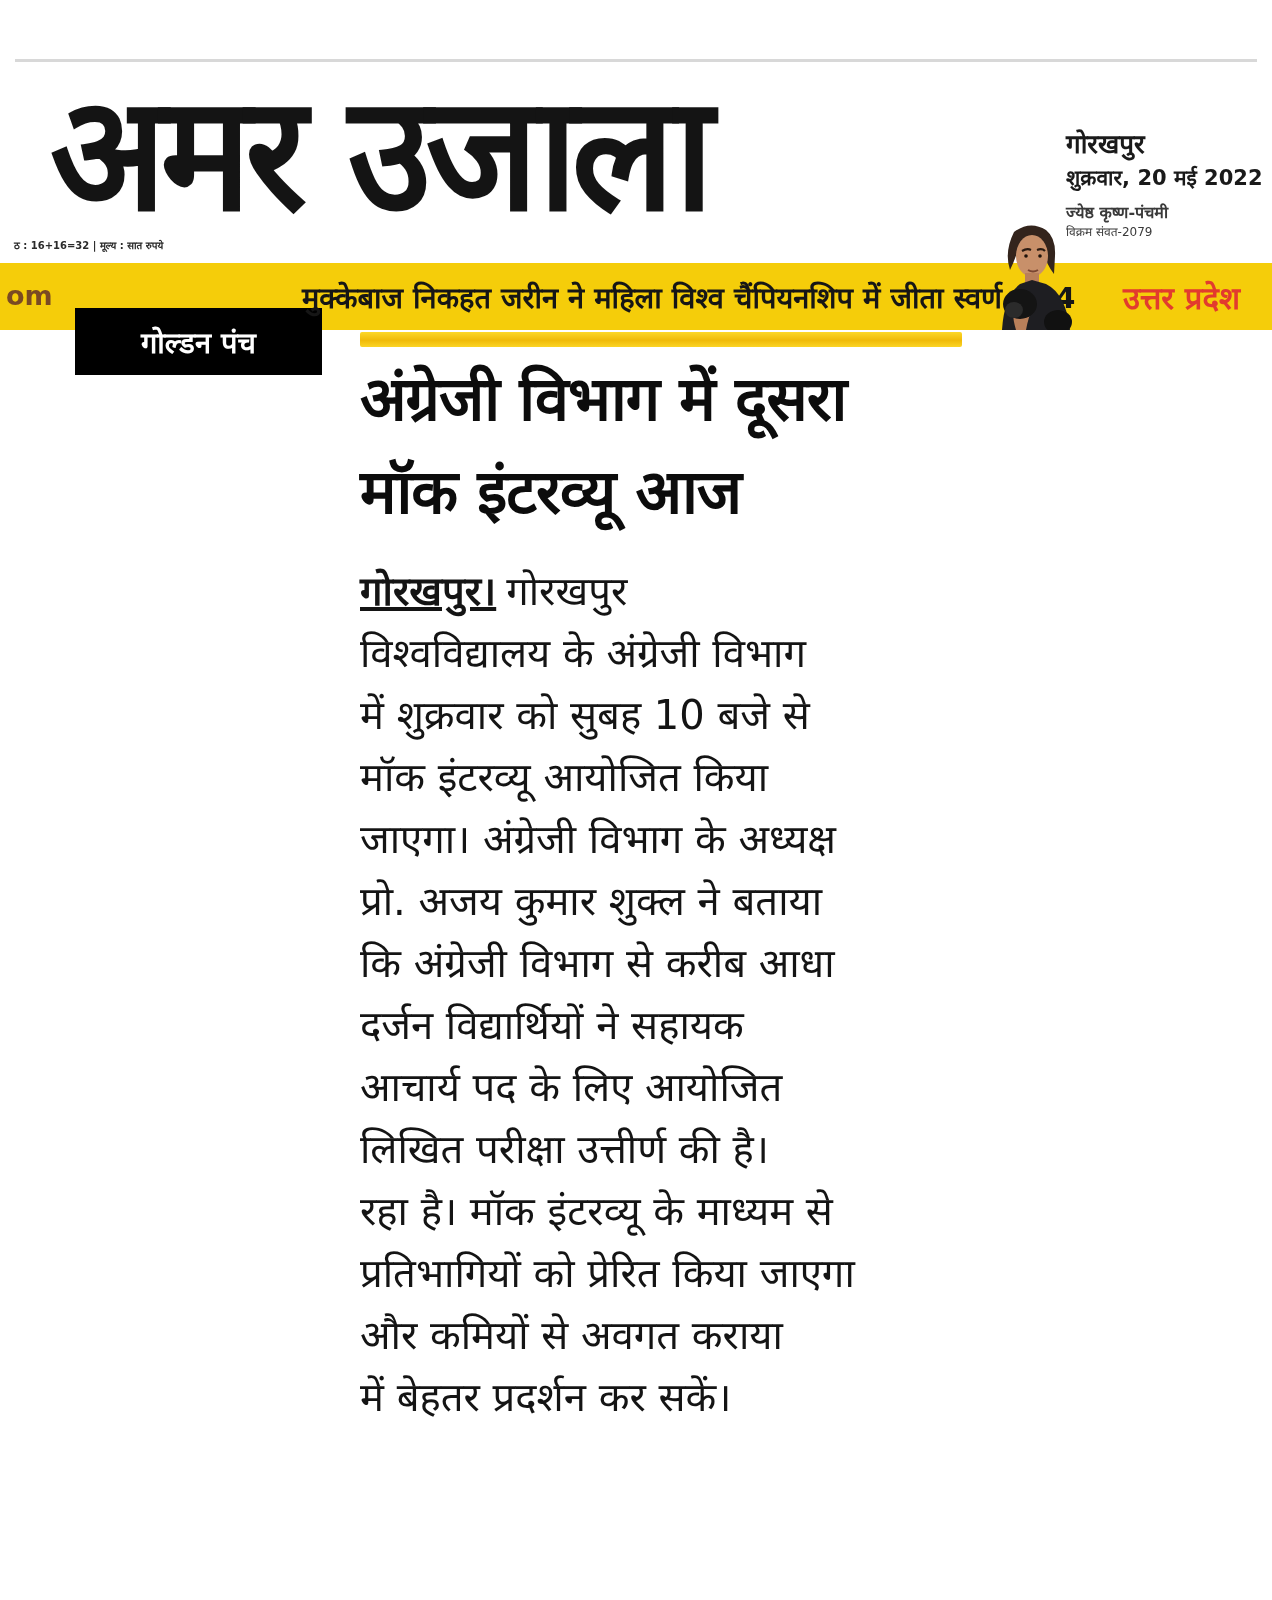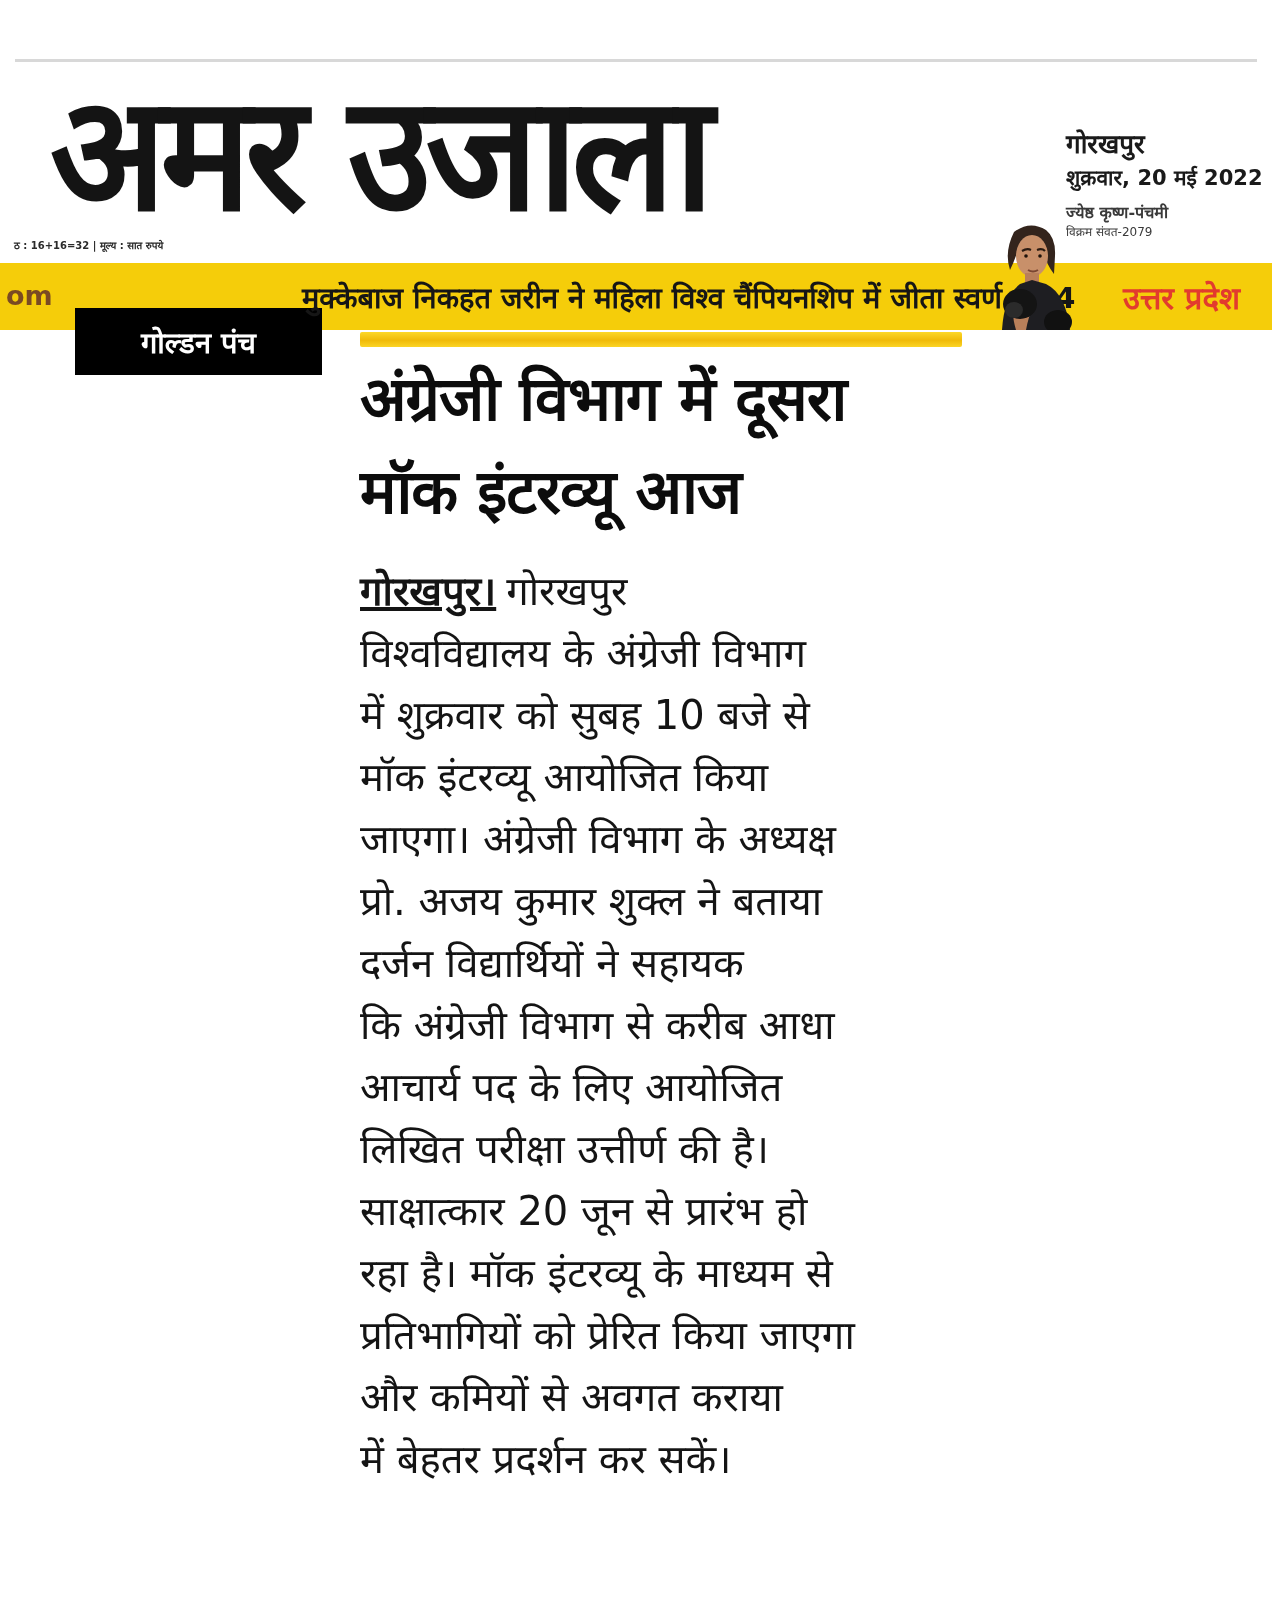--- a/index.html
+++ b/index.html
@@ -105,25 +105,24 @@
     </div>
     <div class="article-body">
       <div class="body-line">
         <span class="dateline">गोरखपुर।</span><span>गोरखपुर</span>
       </div>
       <div class="body-line">विश्वविद्यालय के अंग्रेजी विभाग</div>
       <div class="body-line">में शुक्रवार को सुबह 10  बजे से</div>
       <div class="body-line">मॉक इंटरव्यू आयोजित किया</div>
       <div class="body-line">जाएगा। अंग्रेजी विभाग के अध्यक्ष</div>
       <div class="body-line">प्रो. अजय कुमार शुक्ल ने बताया</div>
+      <div class="body-line">कि अंग्रेजी विभाग से करीब आधा</div>
       <div class="body-line">दर्जन विद्यार्थियों ने सहायक</div>
-      <div class="body-line">कि अंग्रेजी विभाग से करीब आधा</div>
       <div class="body-line">आचार्य पद के लिए आयोजित</div>
       <div class="body-line">लिखित परीक्षा उत्तीर्ण की है।</div>
-      <div class="body-line">साक्षात्कार  20 जून से प्रारंभ हो</div>
       <div class="body-line">रहा है। मॉक इंटरव्यू के माध्यम से</div>
       <div class="body-line">प्रतिभागियों को प्रेरित किया जाएगा</div>
       <div class="body-line">और कमियों से अवगत कराया</div>
       <div class="body-line">में बेहतर प्रदर्शन कर सकें।</div>
     </div>
   </div>
 
 </div>
 
 </body></html>

